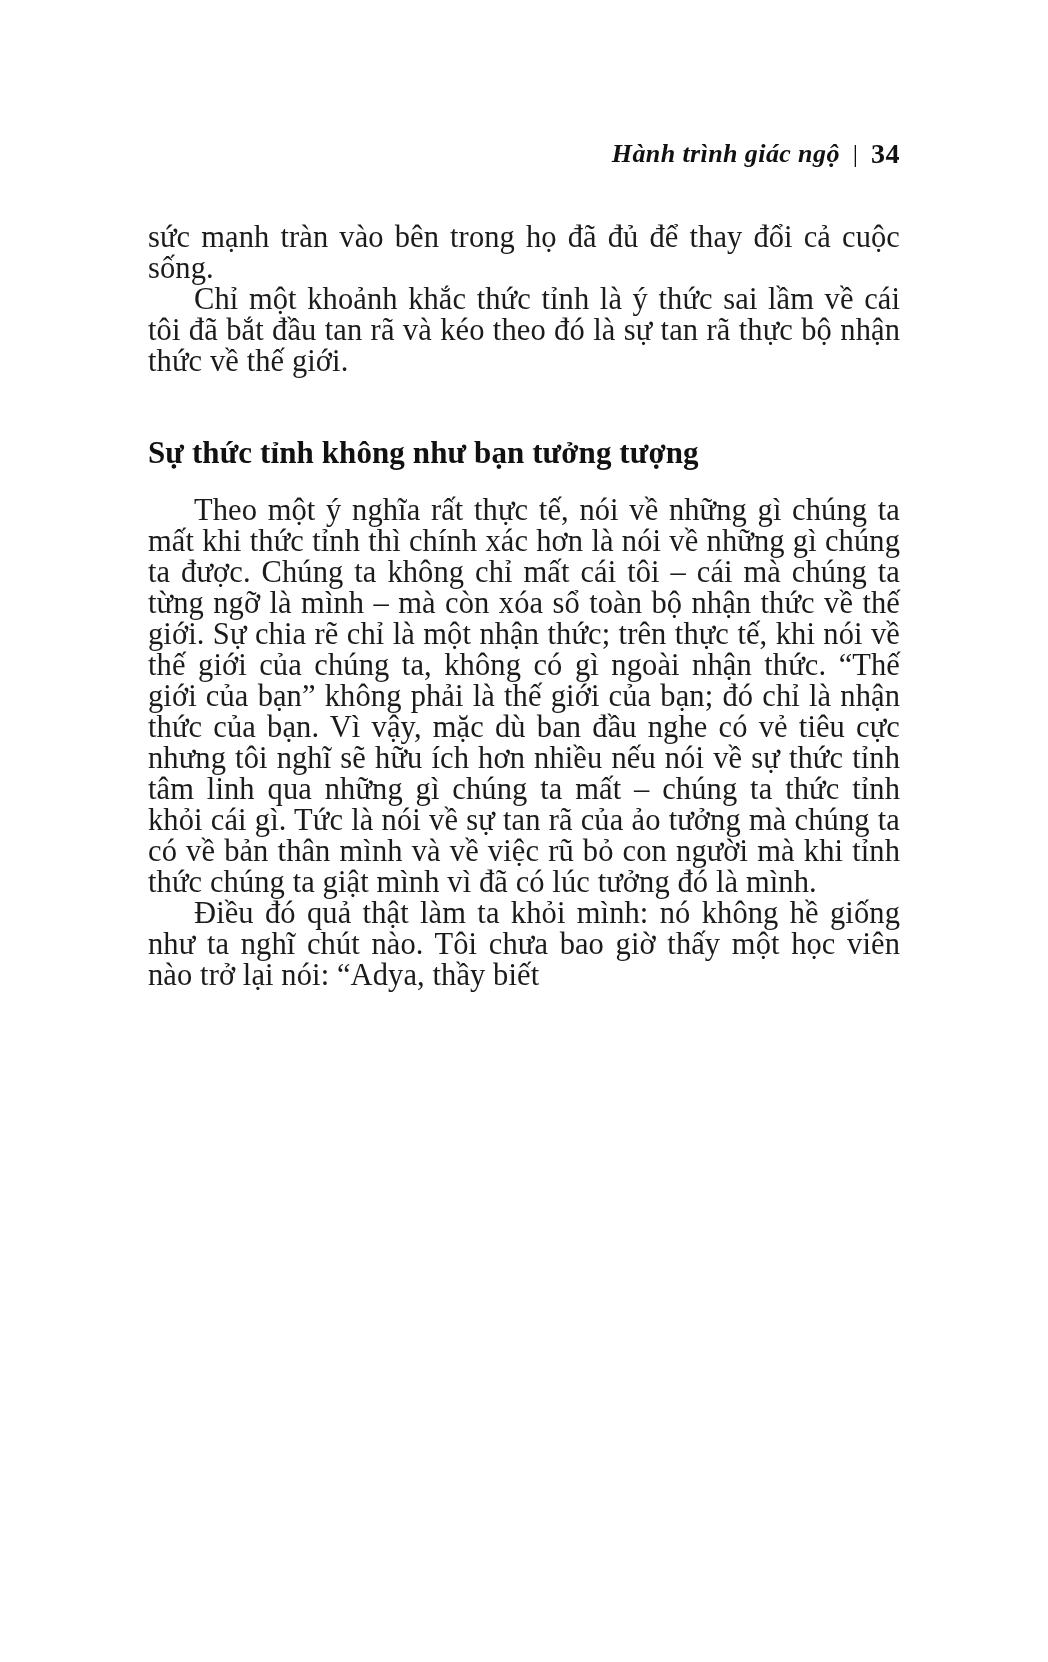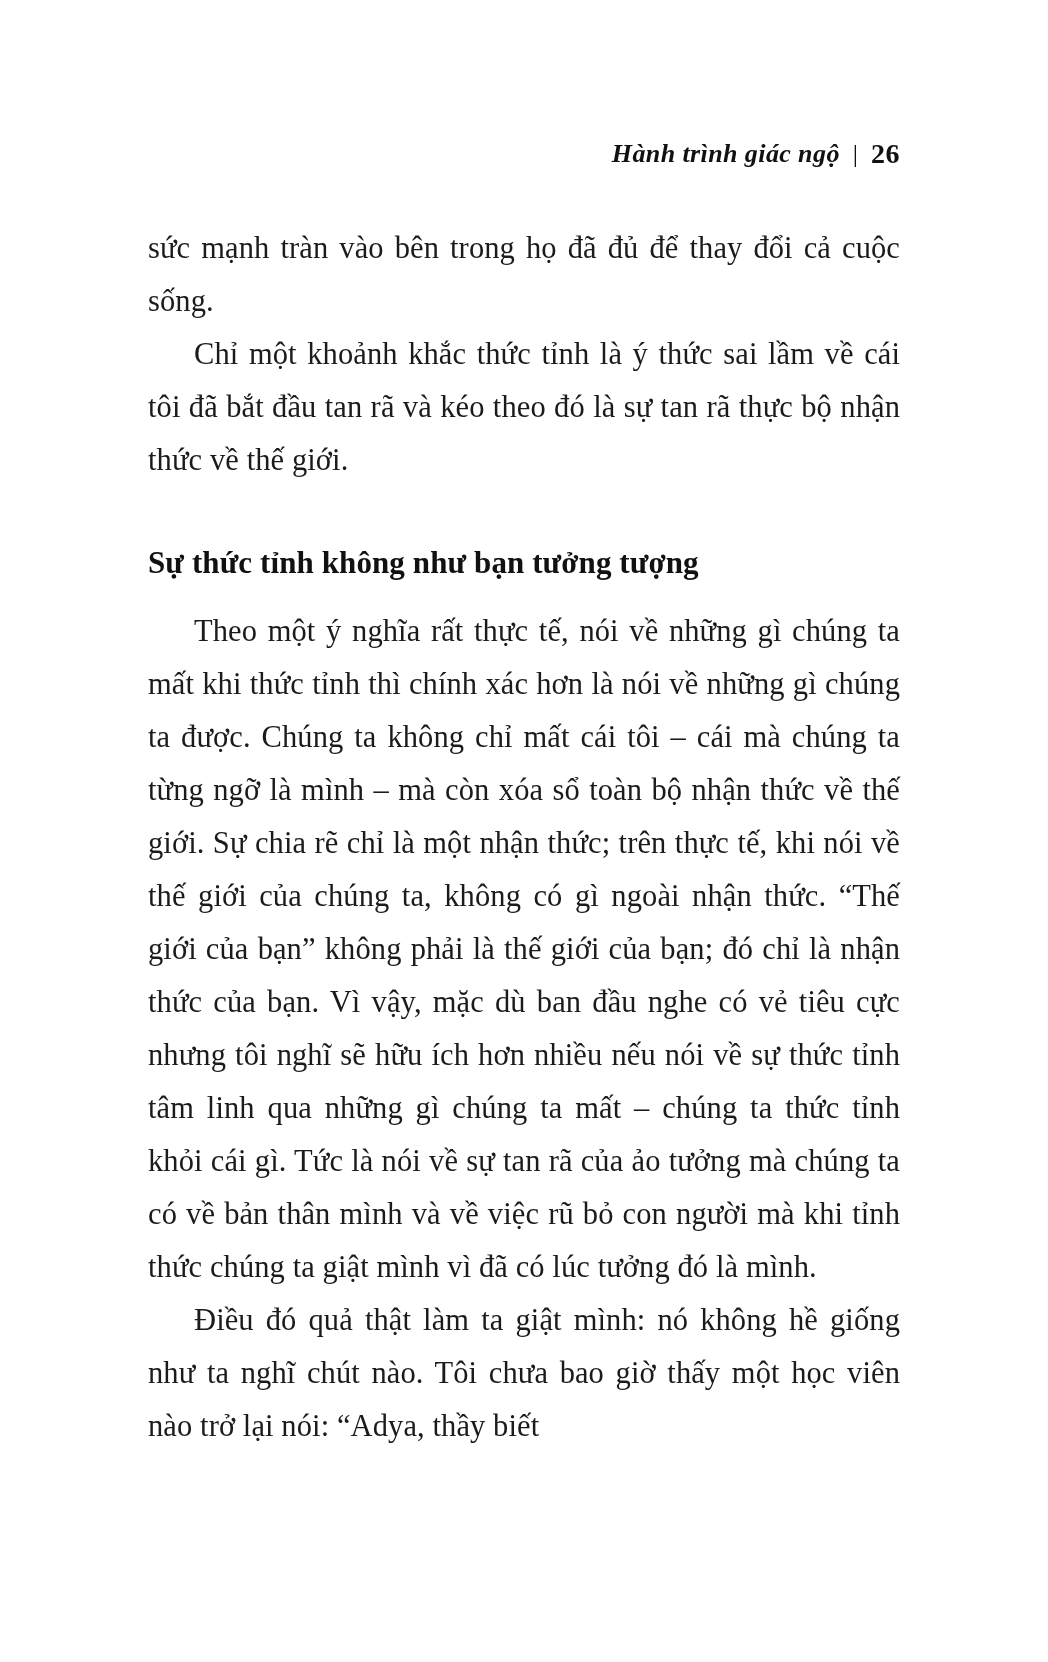--- a/index.html
+++ b/index.html
@@ -56,21 +56,21 @@
   .body-col {
     position: absolute;
     top: 222px;
     left: 148px;
     width: 752px;
   }
 
   p.para {
     margin: 0;
     font-size: 30.5px;
-    line-height: 53px;
+    line-height: 31px;
     text-align: justify;
     text-justify: inter-word;
     letter-spacing: 0.1px;
     color: #1b1b1b;
   }
   p.para.indent {
     text-indent: 46px;
   }
   p.para.first {
     text-indent: 0;
@@ -89,30 +89,30 @@
   
 </style>
 </head>
 <body>
 
 <div class="page">
 
   <div class="running-head">
     <span class="book-title">Hành trình giác ngộ</span>
     <span class="sep">|</span>
-    <span class="page-number">26</span>
+    <span class="page-number">34</span>
   </div>
 
   <div class="body-col">
 
     <p class="para first">sức mạnh tràn vào bên trong họ đã đủ để thay đổi cả cuộc sống.</p>
 
     <p class="para indent">Chỉ một khoảnh khắc thức tỉnh là ý thức sai lầm về cái tôi đã bắt đầu tan rã và kéo theo đó là sự tan rã thực bộ nhận thức về thế giới.</p>
 
     <h2 class="section-head">Sự thức tỉnh không như bạn tưởng tượng</h2>
 
     <p class="para indent">Theo một ý nghĩa rất thực tế, nói về những gì chúng ta mất khi thức tỉnh thì chính xác hơn là nói về những gì chúng ta được. Chúng ta không chỉ mất cái tôi – cái mà chúng ta từng ngỡ là mình – mà còn xóa sổ toàn bộ nhận thức về thế giới. Sự chia rẽ chỉ là một nhận thức; trên thực tế, khi nói về thế giới của chúng ta, không có gì ngoài nhận thức. “Thế giới của bạn” không phải là thế giới của bạn; đó chỉ là nhận thức của bạn. Vì vậy, mặc dù ban đầu nghe có vẻ tiêu cực nhưng tôi nghĩ sẽ hữu ích hơn nhiều nếu nói về sự thức tỉnh tâm linh qua những gì chúng ta mất – chúng ta thức tỉnh khỏi cái gì. Tức là nói về sự tan rã của ảo tưởng mà chúng ta có về bản thân mình và về việc rũ bỏ con người mà khi tỉnh thức chúng ta giật mình vì đã có lúc tưởng đó là mình.</p>
 
-    <p class="para indent">Điều đó quả thật làm ta giật mình: nó không hề giống như ta nghĩ chút nào. Tôi chưa bao giờ thấy một học viên nào trở lại nói: “Adya, thầy biết</p>
+    <p class="para indent">Điều đó quả thật làm ta khỏi mình: nó không hề giống như ta nghĩ chút nào. Tôi chưa bao giờ thấy một học viên nào trở lại nói: “Adya, thầy biết</p>
 
   </div>
 
 </div>
 
 </body></html>

